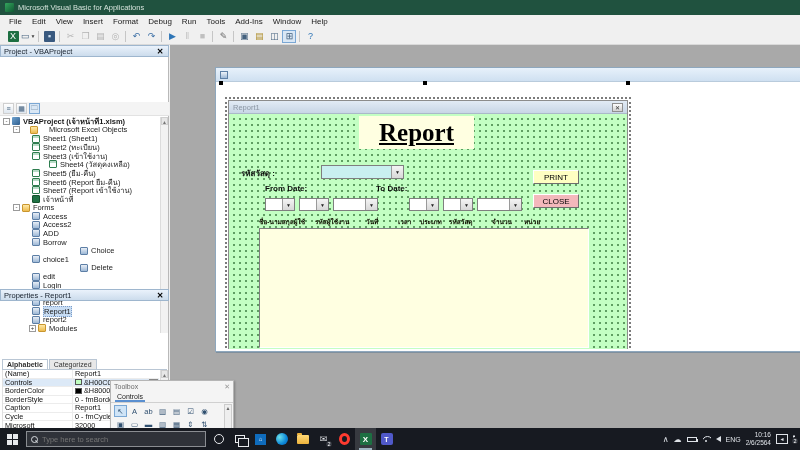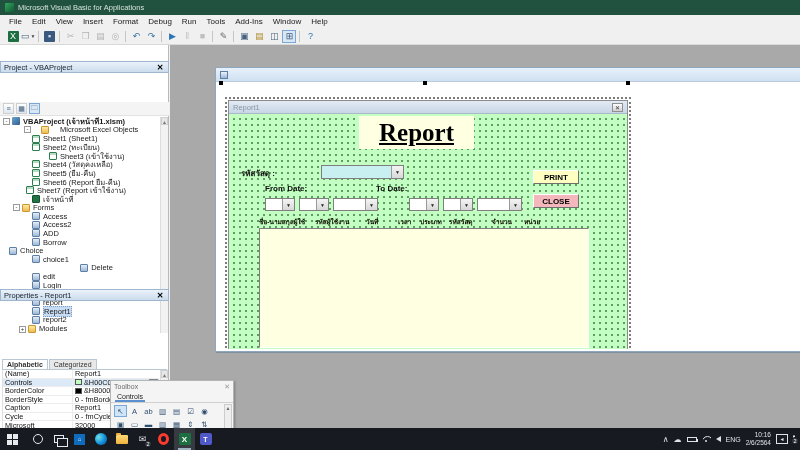--- a/index.html
+++ b/index.html
@@ -65,21 +65,21 @@
 .canvas{position:absolute;left:0;top:13px;right:0;bottom:0;background-color:#c3ffc3;background-image:radial-gradient(#5f9e62 0.8px,transparent 0.9px);background-size:6px 6px;background-position:2px 2px}
 .hdl{position:absolute;width:4px;height:4px;background:#000;z-index:4}
 
 
 .rpt-title{position:absolute;left:130px;top:2px;width:115px;height:33px;background:#ffffe1;display:flex;align-items:center;justify-content:center;font-family:"Liberation Serif",serif;font-weight:bold;font-size:25px;text-decoration:underline;color:#000}
 .flbl{position:absolute;font-size:8px;font-weight:bold;color:#0a0a0a;white-space:nowrap}
 .combo{position:absolute;height:14px;background:#fff;border:1px solid #7f7f7f;display:flex}
 .combo .fld{flex:1}
 .combo .db{width:12px;background:linear-gradient(#f4f4f4,#d8d8d8);border-left:1px solid #9a9a9a;font-size:5px;line-height:12px;text-align:center;color:#222}
 .combo.cyan .fld{background:#c9f0f0}
-.fbtn{position:absolute;border:1px solid;border-color:#fff #6f6f6f #6f6f6f #fff;display:flex;align-items:center;justify-content:center;font-weight:bold;color:#000}
+.fbtn{position:absolute;border:1px solid;border-color:#fff #6f6f6f #6f6f6f #fff;display:flex;align-items:center;justify-content:center;font-weight:normal;color:#000}
 .col-h{position:absolute;font-size:6.5px;font-weight:bold;color:#101000;white-space:nowrap}
 .listbox{position:absolute;left:30px;top:114px;width:330px;height:120px;background:#ffffe1;border:1px solid;border-color:#7f7f7f #fff #fff #7f7f7f}
 
 
 .toolbox{position:absolute;left:110px;top:380px;width:124px;height:55px;background:#f4f4f4;border:1px solid #b5b5b5;box-shadow:1px 1px 2px rgba(0,0,0,.25);z-index:5}
 .tbx-tb{height:11px;display:flex;align-items:center;justify-content:space-between;padding:0 3px;font-size:7px;color:#6b6b6b;background:#f4f4f4}
 .tbx-tab{height:11px;display:flex;align-items:flex-end;padding-left:4px;border-bottom:1px solid #d0d0d0;font-size:7px;color:#222}
 .tbx-tab span{border-bottom:2px solid #5a8fd0;padding:0 2px}
 .tbx-icons{display:flex;flex-wrap:wrap;gap:1px;padding:2px 10px 2px 3px}
 .tbx-i{width:13px;height:12px;display:flex;align-items:center;justify-content:center;font-size:7.5px;color:#2f4f6f;background:#f4f4f4}
@@ -279,71 +279,71 @@
         </div>
       </div>
     </div>
 
     <div class="hdl" style="left:49px;top:36px"></div>
     <div class="hdl" style="left:253px;top:36px"></div>
     <div class="hdl" style="left:456px;top:36px"></div>
   </div>
 
   <div class="leftcol">
-    <div class="panel-h" style="top:16px">
+    <div class="panel-h" style="top:0">
       <span>Project - VBAProject</span>
       <span class="x">✕</span>
     </div>
     <div class="proj-tools">
       <span class="pt-ico">≡</span>
       <span class="pt-ico">▦</span>
       <span class="pt-ico on">🗀</span>
     </div>
     <div class="tree" id="projtree">
         <div class="trow" style="padding-left: 3px;">
           <span class="exp">-</span>
           <span class="ti t-project"></span>
           <span class="lbl" style="font-weight: bold;">VBAProject (เจ้าหน้าที่1.xlsm)</span>
         </div>
-        <div class="trow" style="padding-left: 24px; gap: 8px;">
+        <div class="trow" style="padding-left: 13px; gap: 8px;">
           <span class="exp">-</span>
           <span class="ti t-folder"></span>
           <span class="lbl">Microsoft Excel Objects</span>
         </div>
         <div class="trow" style="padding-left: 23px;">
           <span style="width: 9px; flex: 0 0 auto;"></span>
           <span class="ti t-sheet"></span>
           <span class="lbl">Sheet1 (Sheet1)</span>
         </div>
         <div class="trow" style="padding-left: 23px;">
           <span style="width: 9px; flex: 0 0 auto;"></span>
           <span class="ti t-sheet"></span>
           <span class="lbl">Sheet2 (ทะเบียน)</span>
         </div>
-        <div class="trow" style="padding-left: 40px;">
+        <div class="trow" style="padding-left: 23px;">
           <span style="width: 9px; flex: 0 0 auto;"></span>
           <span class="ti t-sheet"></span>
           <span class="lbl">Sheet3 (เข้าใช้งาน)</span>
         </div>
-        <div class="trow" style="padding-left: 23px;">
+        <div class="trow" style="padding-left: 23px; margin-left: 17px;">
           <span style="width: 9px; flex: 0 0 auto;"></span>
           <span class="ti t-sheet"></span>
           <span class="lbl">Sheet4 (วัสดุคงเหลือ)</span>
         </div>
         <div class="trow" style="padding-left: 23px;">
           <span style="width: 9px; flex: 0 0 auto;"></span>
           <span class="ti t-sheet"></span>
           <span class="lbl">Sheet5 (ยืม-คืน)</span>
         </div>
         <div class="trow" style="padding-left: 23px;">
           <span style="width: 9px; flex: 0 0 auto;"></span>
           <span class="ti t-sheet"></span>
           <span class="lbl">Sheet6 (Report ยืม-คืน)</span>
         </div>
-        <div class="trow" style="padding-left: 17px;">
+        <div class="trow" style="padding-left: 23px;">
           <span style="width: 9px; flex: 0 0 auto;"></span>
           <span class="ti t-sheet"></span>
           <span class="lbl">Sheet7 (Report เข้าใช้งาน)</span>
         </div>
         <div class="trow" style="padding-left: 23px;">
           <span style="width: 9px; flex: 0 0 auto;"></span>
           <span class="ti t-workbook"></span>
           <span class="lbl">เจ้าหน้าที่</span>
         </div>
         <div class="trow" style="padding-left: 13px;">
@@ -364,21 +364,21 @@
         <div class="trow" style="padding-left: 23px;">
           <span style="width: 9px; flex: 0 0 auto;"></span>
           <span class="ti t-form"></span>
           <span class="lbl">ADD</span>
         </div>
         <div class="trow" style="padding-left: 23px;">
           <span style="width: 9px; flex: 0 0 auto;"></span>
           <span class="ti t-form"></span>
           <span class="lbl">Borrow</span>
         </div>
-        <div class="trow" style="">
+        <div class="trow" style="padding-left: 23px; margin-left: 48px;">
           <span style="width: 9px; flex: 0 0 auto;"></span>
           <span class="ti t-form"></span>
           <span class="lbl">Choice</span>
         </div>
         <div class="trow" style="padding-left: 23px;">
           <span style="width: 9px; flex: 0 0 auto;"></span>
           <span class="ti t-form"></span>
           <span class="lbl">choice1</span>
         </div>
         <div class="trow" style="padding-left: 23px; justify-content: center;">
@@ -409,21 +409,21 @@
         <div class="trow sel" style="padding-left: 23px;">
           <span style="width: 9px; flex: 0 0 auto;"></span>
           <span class="ti t-form"></span>
           <span class="lbl">Report1</span>
         </div>
         <div class="trow" style="padding-left: 23px;">
           <span style="width: 9px; flex: 0 0 auto;"></span>
           <span class="ti t-form"></span>
           <span class="lbl">report2</span>
         </div>
-        <div class="trow" style="padding-left: 19px; align-items: flex-end;">
+        <div class="trow" style="padding-left: 29px;">
           <span class="exp">+</span>
           <span class="ti t-folder-closed"></span>
           <span class="lbl">Modules</span>
         </div>
       </div>
     <div class="vscroll" style="top:72px;height:216px;right:0">
         <div class="a">▲</div>
       </div>
 
     <div class="panel-h" style="top:244px">
@@ -515,20 +515,24 @@
 
   <div class="taskbar">
     <div class="start">
         <span class="winlogo">
           <i></i>
           <i></i>
           <i></i>
           <i></i>
         </span>
       </div>
+    <div class="tsearch">
+      <span class="mag"></span>
+      <input placeholder="Type here to search" style="">
+    </div>
     <div class="apps">
       <div class="tapp">
           <span class="i-cortana"></span>
         </div>
       <div class="tapp">
           <span class="i-taskview"></span>
         </div>
       <div class="tapp">
           <span class="i-store">⌂</span>
         </div>

